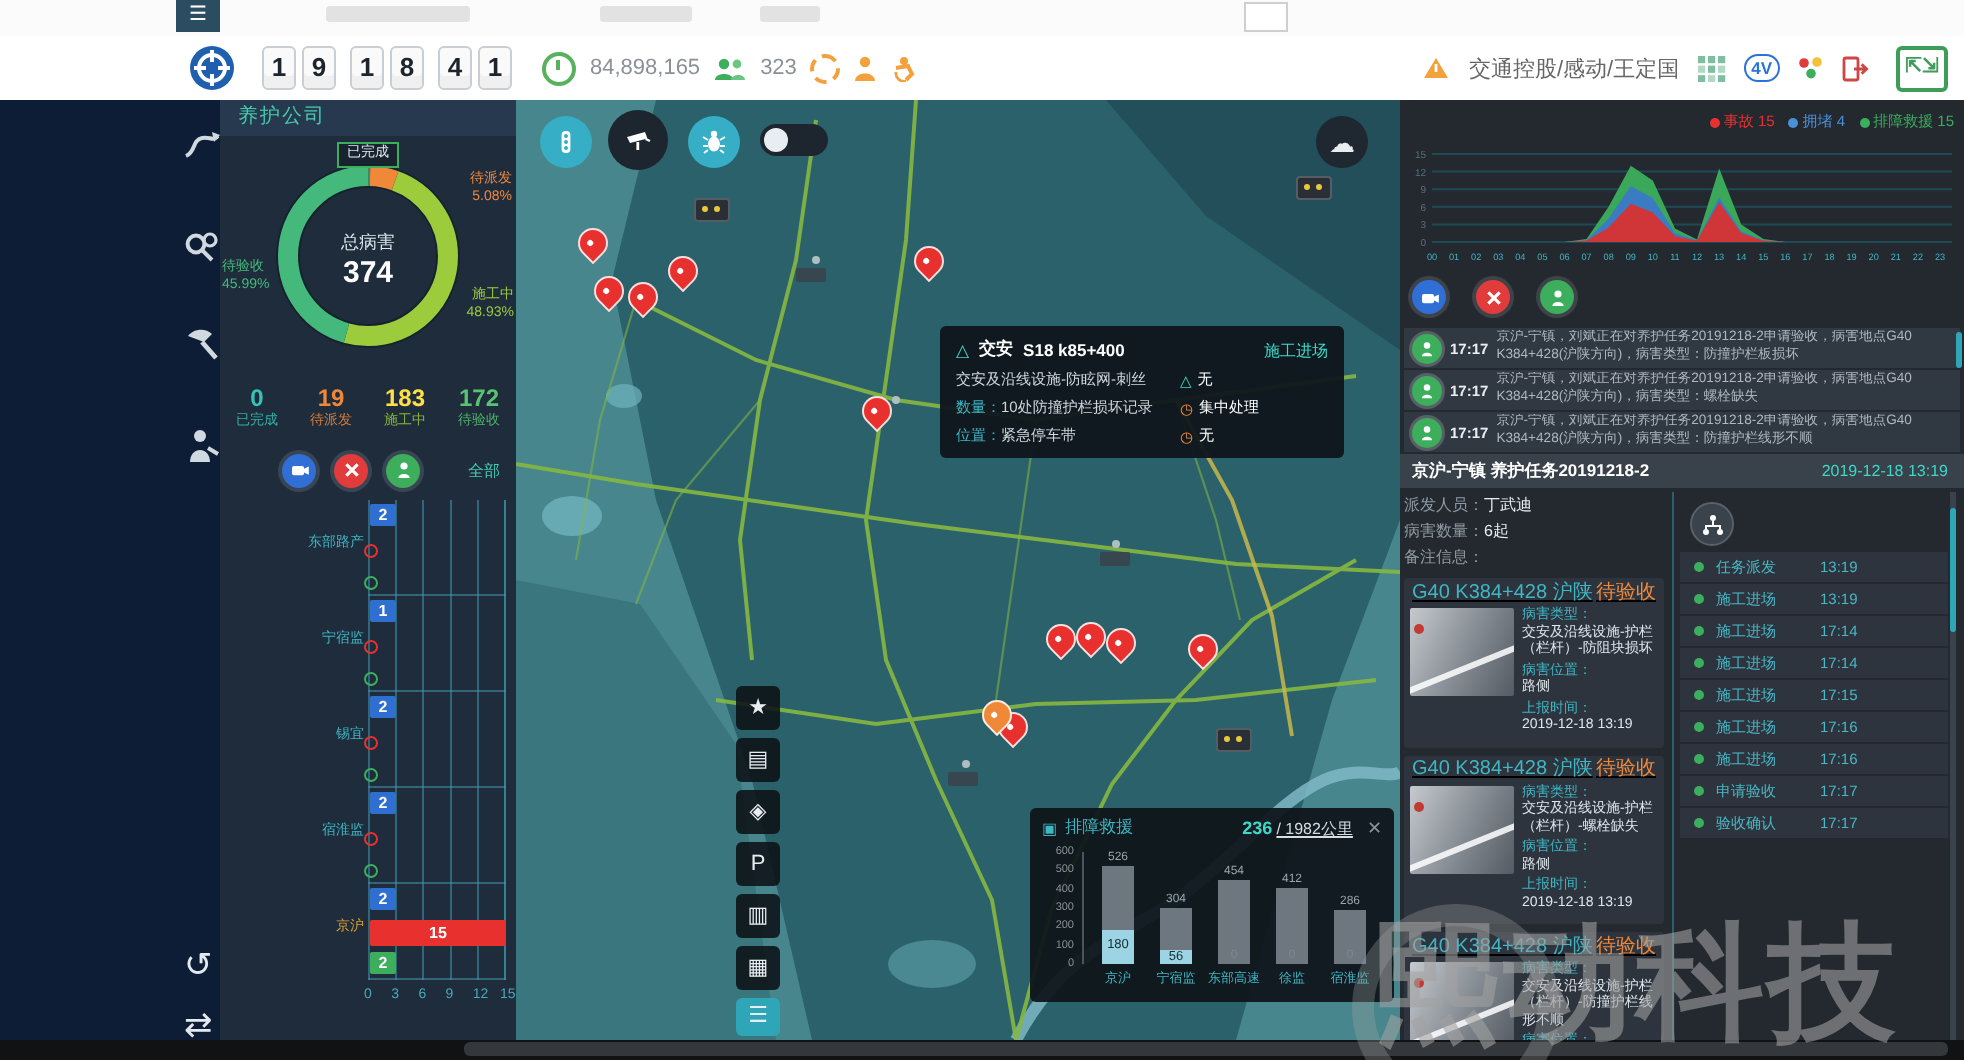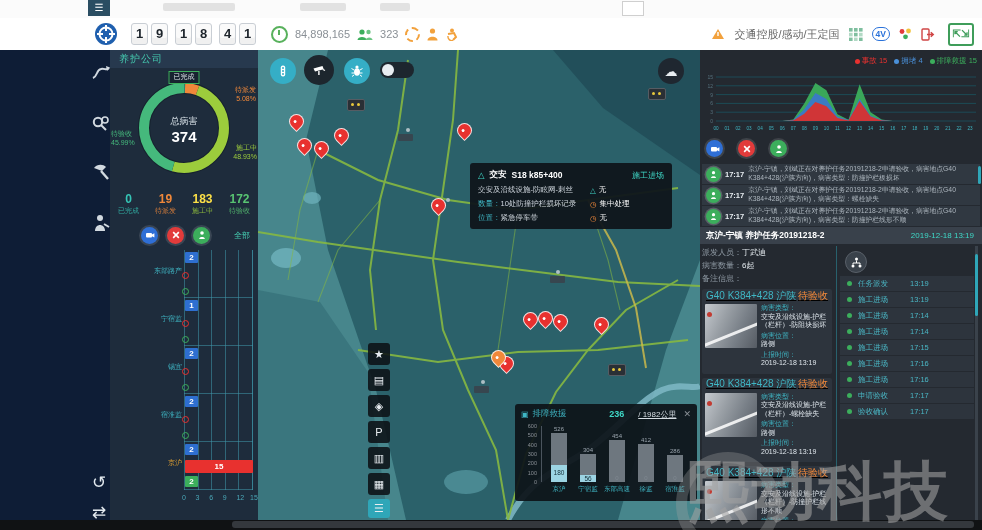--- a/index.html
+++ b/index.html
@@ -98,21 +98,21 @@
            font-size:11px;line-height:22px;text-align:center;cursor:pointer;}
   .mt-menu{background:#2fa6b8;height:19px;line-height:19px;}
 
   
   .snapshot{position:absolute;left:257px;top:354px;width:182px;height:97px;background:rgba(13,19,25,.93);
             border-radius:3px;z-index:6;}
   .ss-head{display:flex;align-items:center;padding:4px 6px 0 6px;font-size:8.5px;}
   .ss-ic{color:#3fb6c4;margin-right:4px;font-size:8px;}
   .ss-title{color:#3fb6c4;}
   .ss-count{margin-left:auto;color:#3fd8c7;font-weight:bold;font-size:9px;}
-  .ss-suffix{color:#d6dde3;font-size:8px;margin-left:14px;text-decoration:underline;}
+  .ss-suffix{color:#d6dde3;font-size:8px;margin-left:2px;text-decoration:underline;}
   .ss-close{color:#8a9096;margin-left:7px;cursor:pointer;font-size:9px;}
   .ss-chart{position:relative;height:76px;}
   .ss-ytick{position:absolute;right:160px;width:18px;text-align:right;font-size:5.5px;color:#8a9096;}
   .ss-axis{position:absolute;left:26px;top:6px;bottom:14px;width:1px;background:#4a545d;}
   .ss-bar{position:absolute;width:16px;background:#767f88;opacity:.92;}
   .ss-done{position:absolute;left:0;bottom:0;width:16px;background:#a8e4f4;color:#14313a;font-size:6.5px;
            text-align:center;overflow:hidden;}
   .ss-total{position:absolute;width:24px;text-align:center;font-size:6px;color:#9aa4ad;}
   .ss-zero{position:absolute;width:16px;text-align:center;font-size:6px;color:#d6dde3;}
   .ss-xlbl{position:absolute;bottom:2px;width:30px;text-align:center;font-size:6.5px;color:#3fb6c4;}

